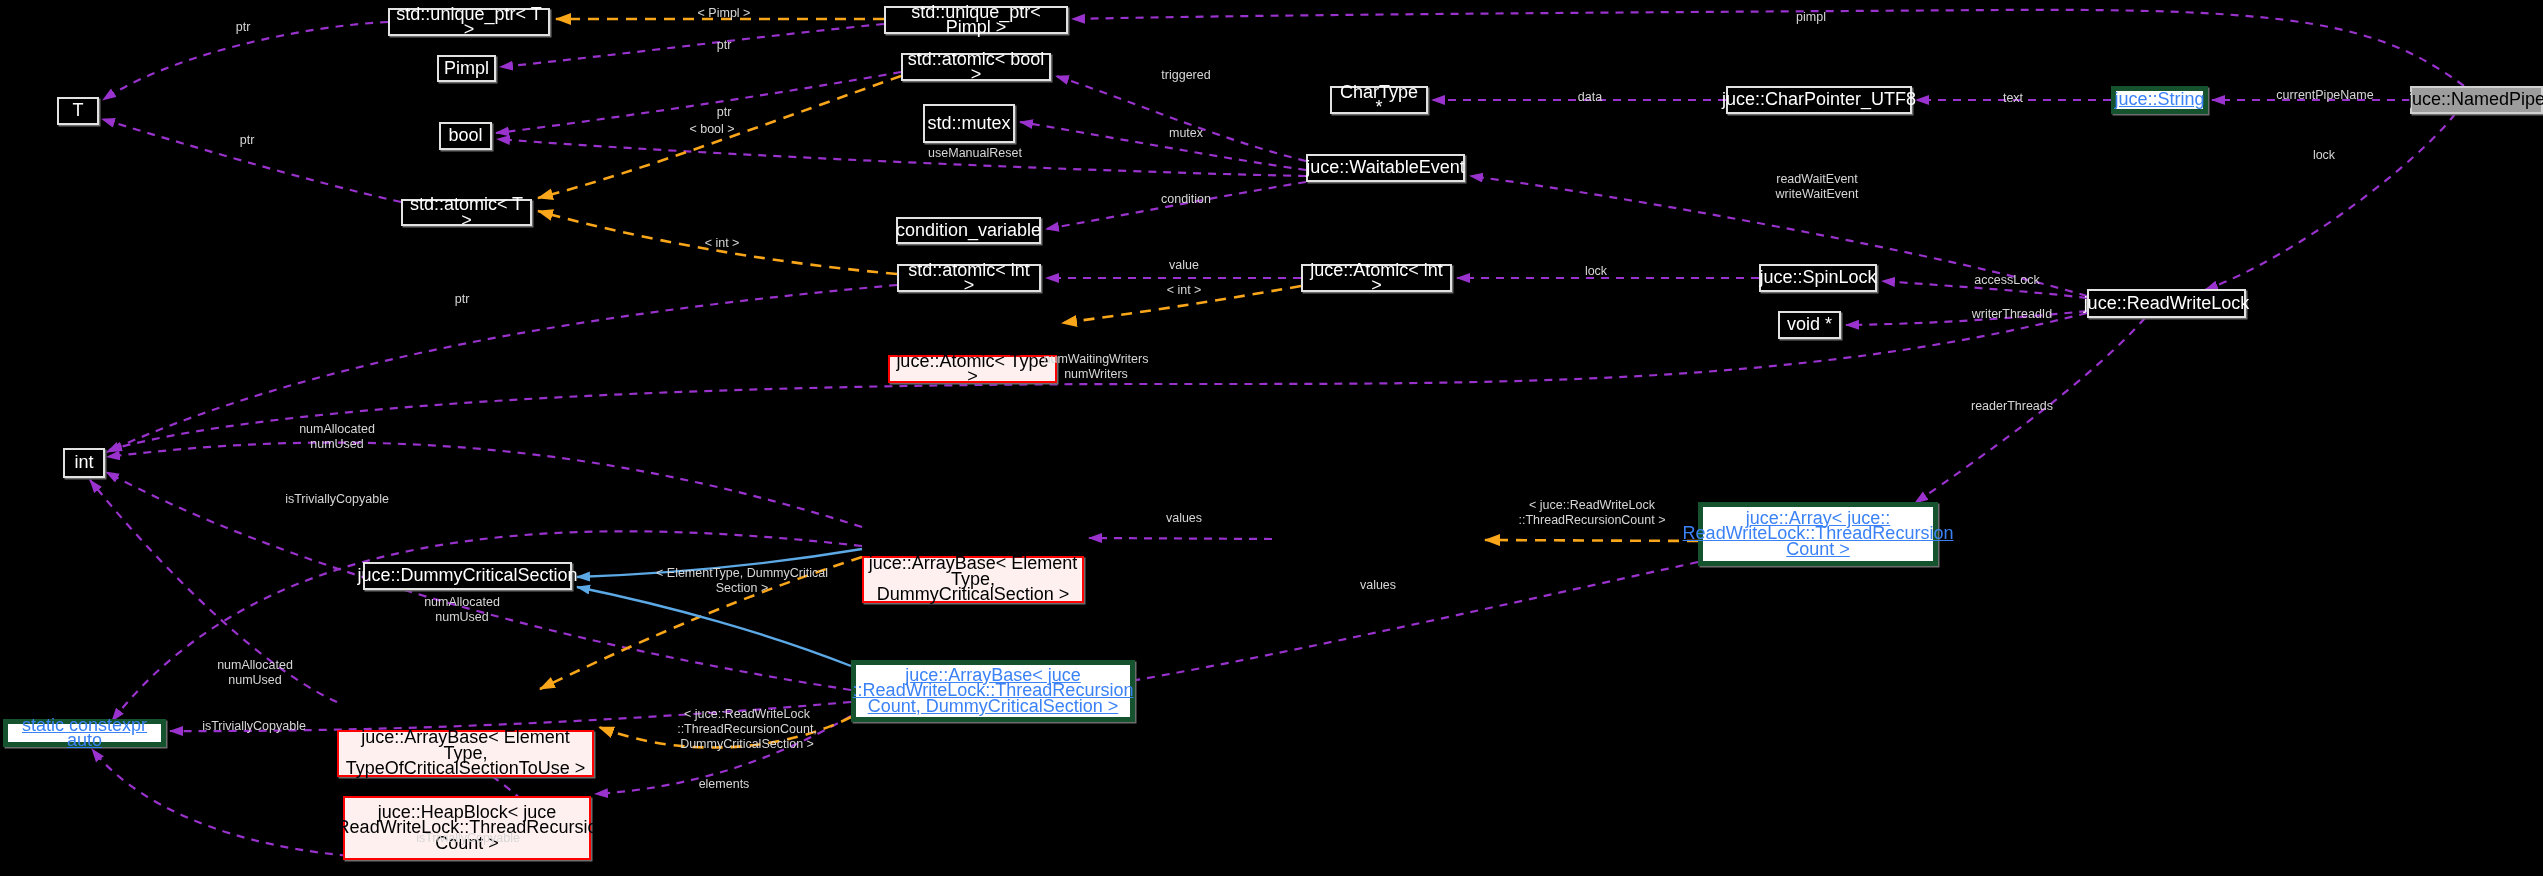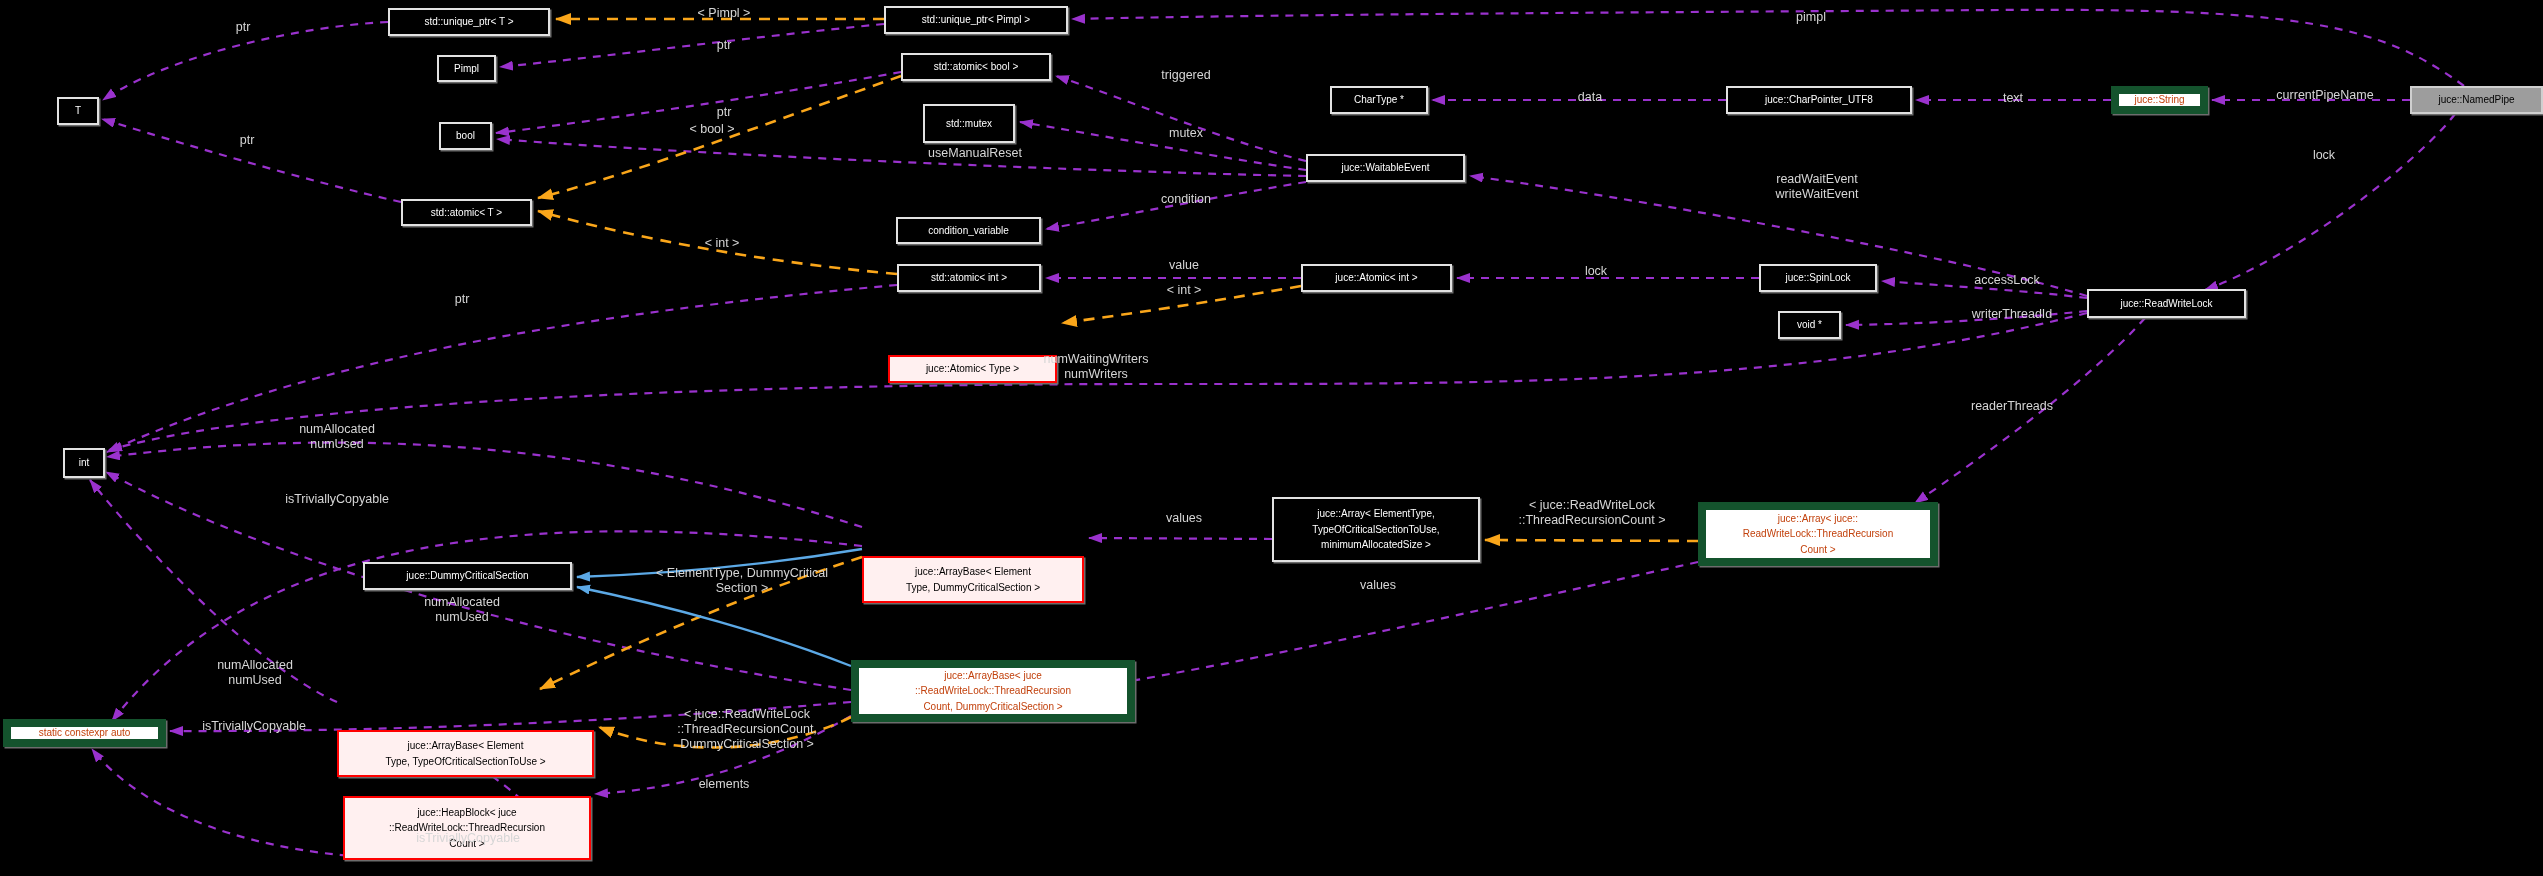--- a/index.html
+++ b/index.html
@@ -3,24 +3,24 @@
 <meta charset="utf-8">
 <style>
   html,body{margin:0;padding:0;background:#000;}
   #stage{position:relative;width:2543px;height:876px;background:#000;overflow:hidden;
          font-family:"Liberation Sans", sans-serif;}
   #edges{position:absolute;left:0;top:0;width:2543px;height:876px;}
   .ep{stroke:#9a32cd;stroke-width:2.2;fill:none;stroke-dasharray:8 7;}
   .eo{stroke:#faa61a;stroke-width:2.6;fill:none;stroke-dasharray:11 8;}
   .eb{stroke:#5ca9e6;stroke-width:2.4;fill:none;}
   .node{position:absolute;display:flex;align-items:center;justify-content:center;
-        text-align:center;white-space:pre-line;font-size:10px;line-height:15.5px;
+        text-align:center;white-space:pre-line;font-size:18px;line-height:15.5px;
         box-sizing:border-box;padding:0 3px;cursor:pointer;}
   .t-plain{background:#000;border:2px solid #e2e2e2;color:#fff;box-shadow:1.5px 1.5px 0 #6d6d6d;}
-  .t-white{background:#fff;border:8px solid #14532d;color:#c2410c;box-shadow:1.5px 1.5px 0 #6d6d6d;}
+  .t-white{background:#fff;border:5px solid #14532d;color:#3b82f6;box-shadow:1.5px 1.5px 0 #6d6d6d;text-decoration:underline;}
   .t-gray{background:#9d9d9d;border:2px solid #cfcfcf;color:#000;box-shadow:1.5px 1.5px 0 #6d6d6d;}
   .t-red{background:#fff0f0;border:2.5px solid #ff0000;color:#000;box-shadow:1.5px 1.5px 0 #6d6d6d;margin-top:44px;}
   .elabel{position:absolute;transform:translate(-50%,-50%);color:#d6d6d6;font-size:12.5px;
           line-height:15px;text-align:center;white-space:pre-line;pointer-events:none;}
 </style>
 </head>
 <body>
 
 <div id="stage">
 
@@ -96,23 +96,20 @@
 <div class="node t-plain" style="left:896px;top:217px;width:145px;height:27px">condition_variable</div>
 <div class="node t-plain" style="left:897px;top:264px;width:144px;height:28px">std::atomic&lt; int &gt;</div>
 <div class="node t-plain" style="left:1301px;top:264px;width:151px;height:28px">juce::Atomic&lt; int &gt;</div>
 <div class="node t-plain" style="left:1759px;top:264px;width:118px;height:28px">juce::SpinLock</div>
 <div class="node t-plain" style="left:2087px;top:289px;width:159px;height:29px">juce::ReadWriteLock</div>
 <div class="node t-red" style="left:888px;top:311px;width:169px;height:28px">juce::Atomic&lt; Type &gt;</div>
 <div class="node t-plain" style="left:1778px;top:311px;width:63px;height:28px">void *</div>
 <div class="node t-plain" style="left:63px;top:448px;width:42px;height:30px">int</div>
 <div class="node t-red" style="left:862px;top:512px;width:222px;height:47px">juce::ArrayBase&lt; Element
 Type, DummyCriticalSection &gt;</div>
-<div class="node t-plain" style="left:1272px;top:497px;width:208px;height:65px">juce::Array&lt; ElementType,
-TypeOfCriticalSectionToUse,
-minimumAllocatedSize &gt;</div>
 <div class="node t-white" style="left:1698px;top:502px;width:240px;height:64px">juce::Array&lt; juce::
 ReadWriteLock::ThreadRecursion
 Count &gt;</div>
 <div class="node t-plain" style="left:363px;top:562px;width:209px;height:28px">juce::DummyCriticalSection</div>
 <div class="node t-white" style="left:851px;top:660px;width:284px;height:62px">juce::ArrayBase&lt; juce
 ::ReadWriteLock::ThreadRecursion
 Count, DummyCriticalSection &gt;</div>
 <div class="node t-red" style="left:337px;top:686px;width:257px;height:47px">juce::ArrayBase&lt; Element
 Type, TypeOfCriticalSectionToUse &gt;</div>
 <div class="node t-red" style="left:343px;top:752px;width:248px;height:64px">juce::HeapBlock&lt; juce

